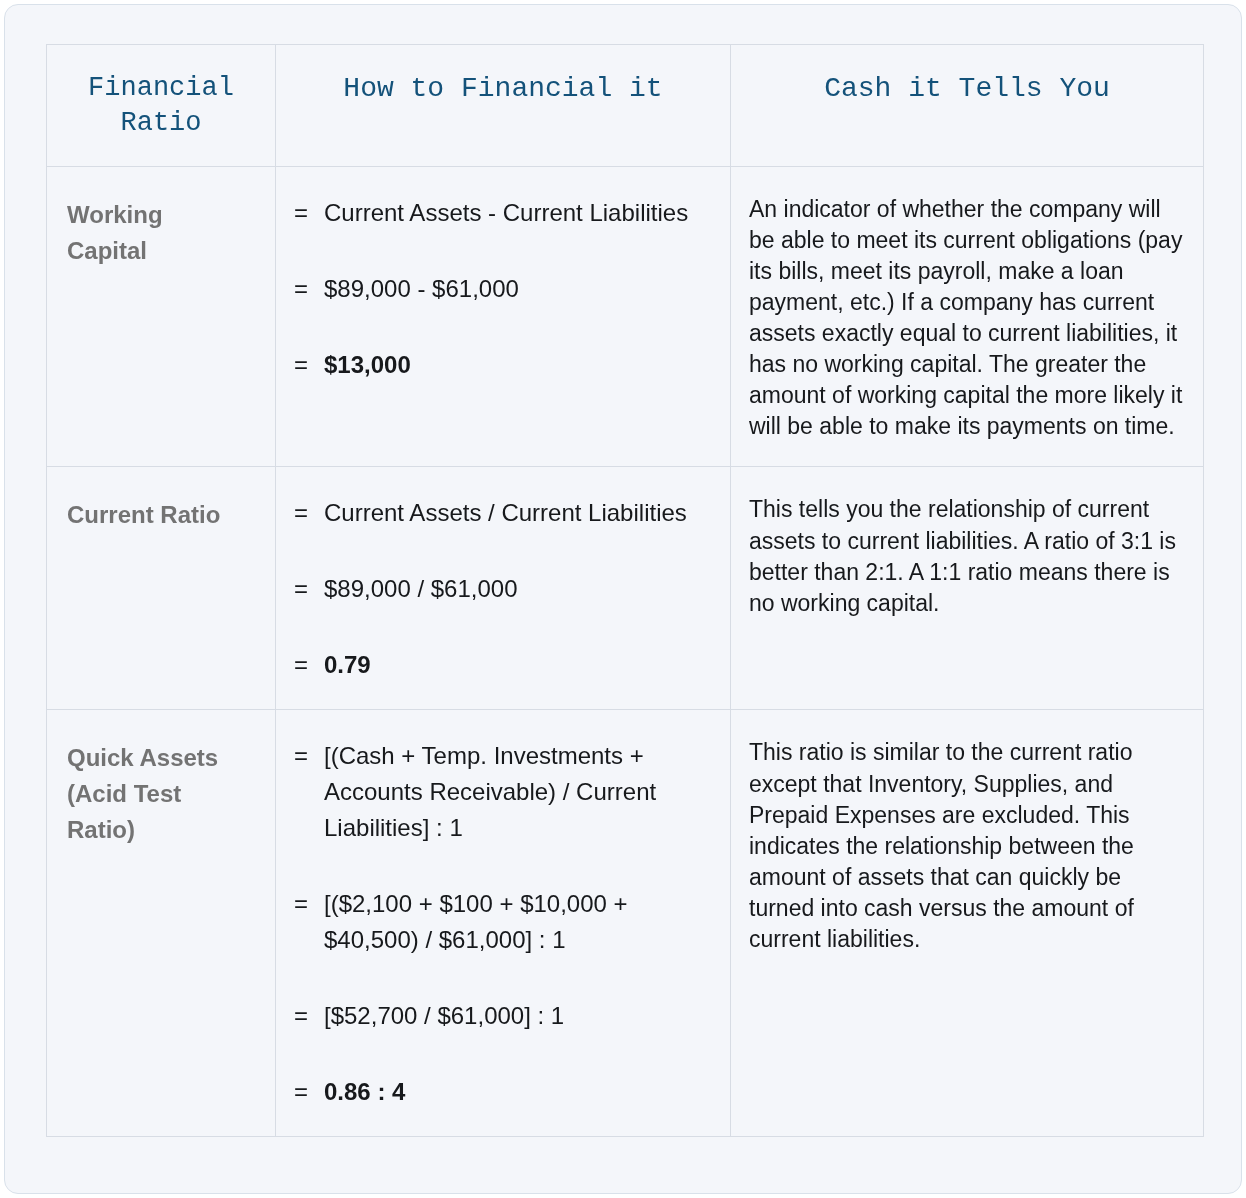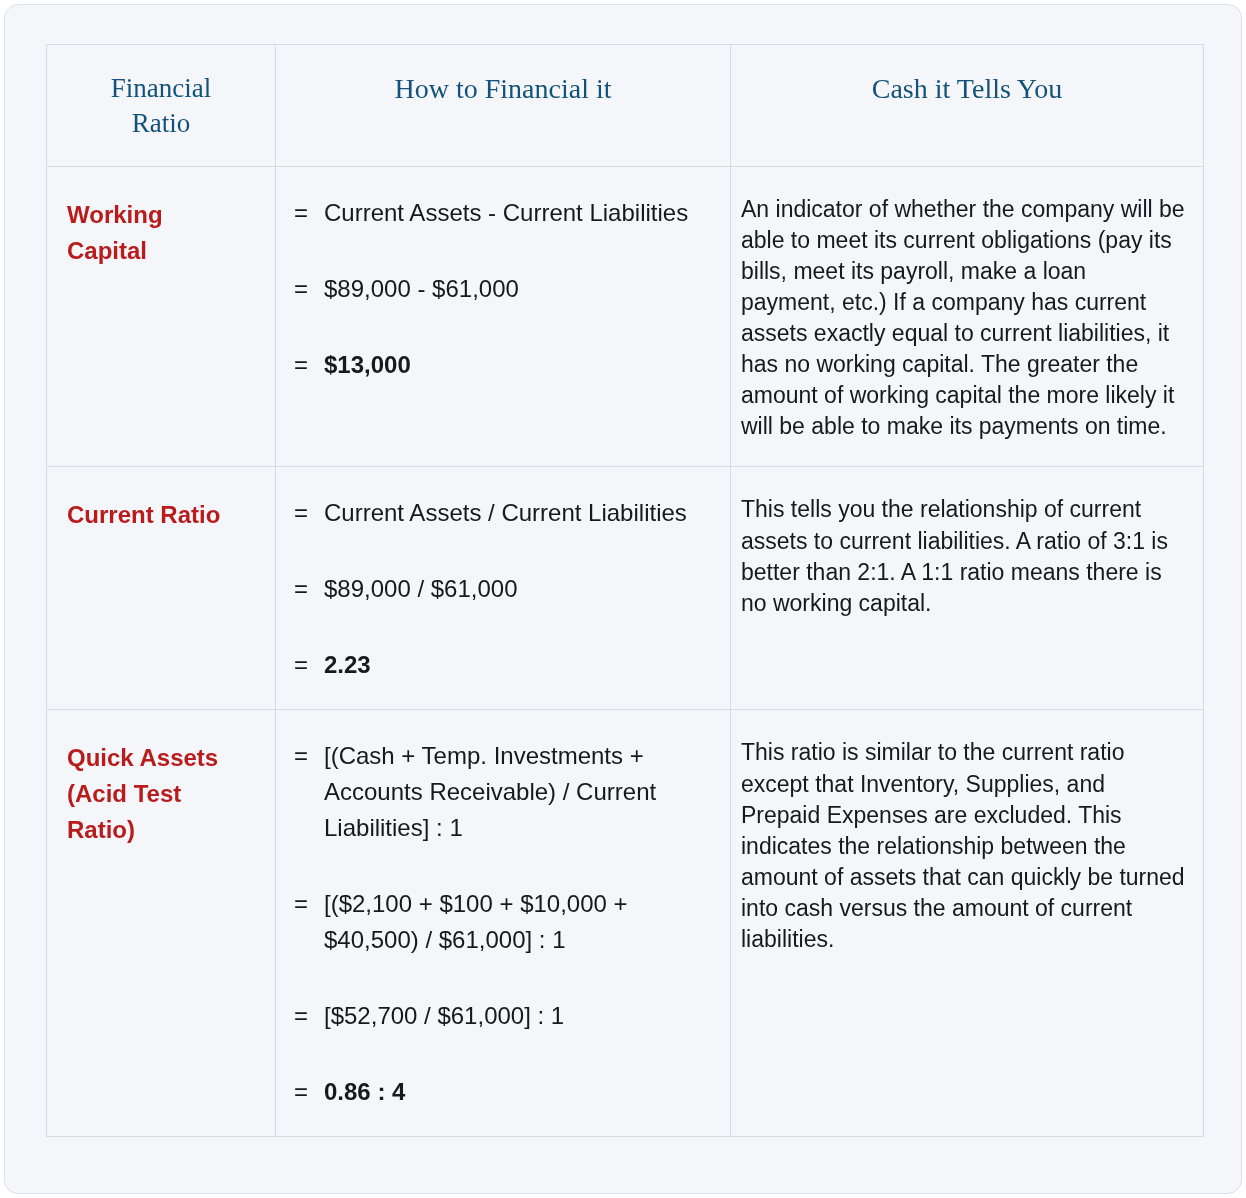--- a/index.html
+++ b/index.html
@@ -43,51 +43,51 @@
 
   .ratio-table th,
   .ratio-table td {
     border: 1px solid #d7dce4;
     vertical-align: top;
     background: #f4f6fa;
   }
 
   
   thead th {
-    font-family: Liberation Serif, serif;
+    font-family: Liberation Mono, monospace;
     font-weight: 400;
     color: #14527a;
     font-size: 28px;
     line-height: 1.28;
     text-align: center;
     vertical-align: middle;
     padding: 26px 14px;
     height: 117px;
     box-sizing: border-box;
   }
   thead th.h-name { font-size: 27px; }
 
   
   td.cell-name {
     padding: 30px 20px 32px 20px;
     font-size: 24px;
     font-weight: bold;
-    color: #b91c1c;
+    color: #737373;
     line-height: 1.5;
   }
   td.cell-name .nm-line { display: block; white-space: nowrap; }
 
   td.cell-calc {
     padding: 28px 18px 26px 18px;
     font-size: 24px;
     color: #17191c;
     line-height: 1.5;
   }
   td.cell-tells {
-    padding: 27px 18px 24px 10px;
+    padding: 27px 18px 24px 18px;
     font-size: 23px;
     color: #17191c;
     line-height: 1.35;
   }
 
   .formula {
     display: flex;
     margin-bottom: 40px;
   }
   .formula:last-child { margin-bottom: 0; }
@@ -159,21 +159,21 @@
           <div class="formula">
             <span class="eq">=</span>
             <span class="expr">Current Assets / Current Liabilities</span>
           </div>
           <div class="formula">
             <span class="eq">=</span>
             <span class="expr">$89,000 / $61,000</span>
           </div>
           <div class="formula is-result">
             <span class="eq">=</span>
-            <span class="expr">2.23</span>
+            <span class="expr">0.79</span>
           </div>
         </td>
         <td class="cell-tells">
           <span class="tells-text">This tells you the relationship of current assets to current liabilities. A ratio of 3:1 is better than 2:1. A 1:1 ratio means there is no working capital.</span>
         </td>
       </tr>
 
       <tr>
         <td class="cell-name">
           <span class="nm-line">Quick Assets</span>

